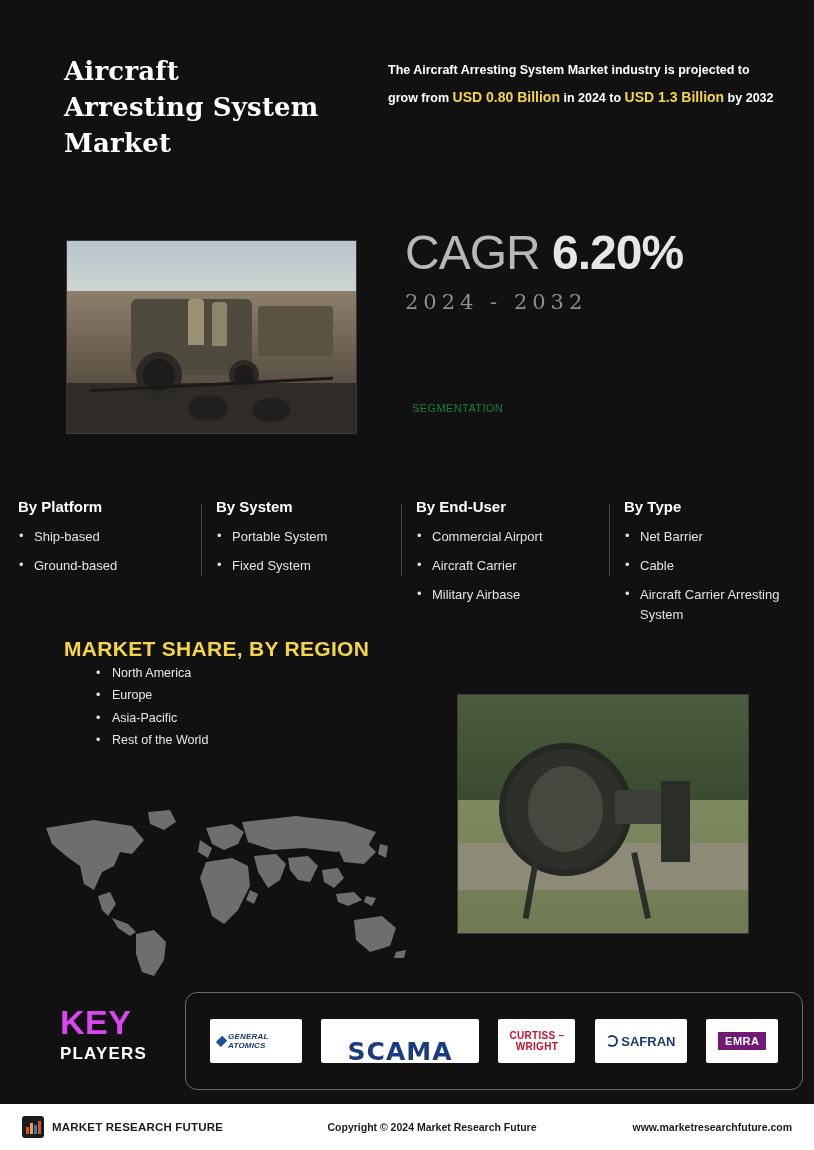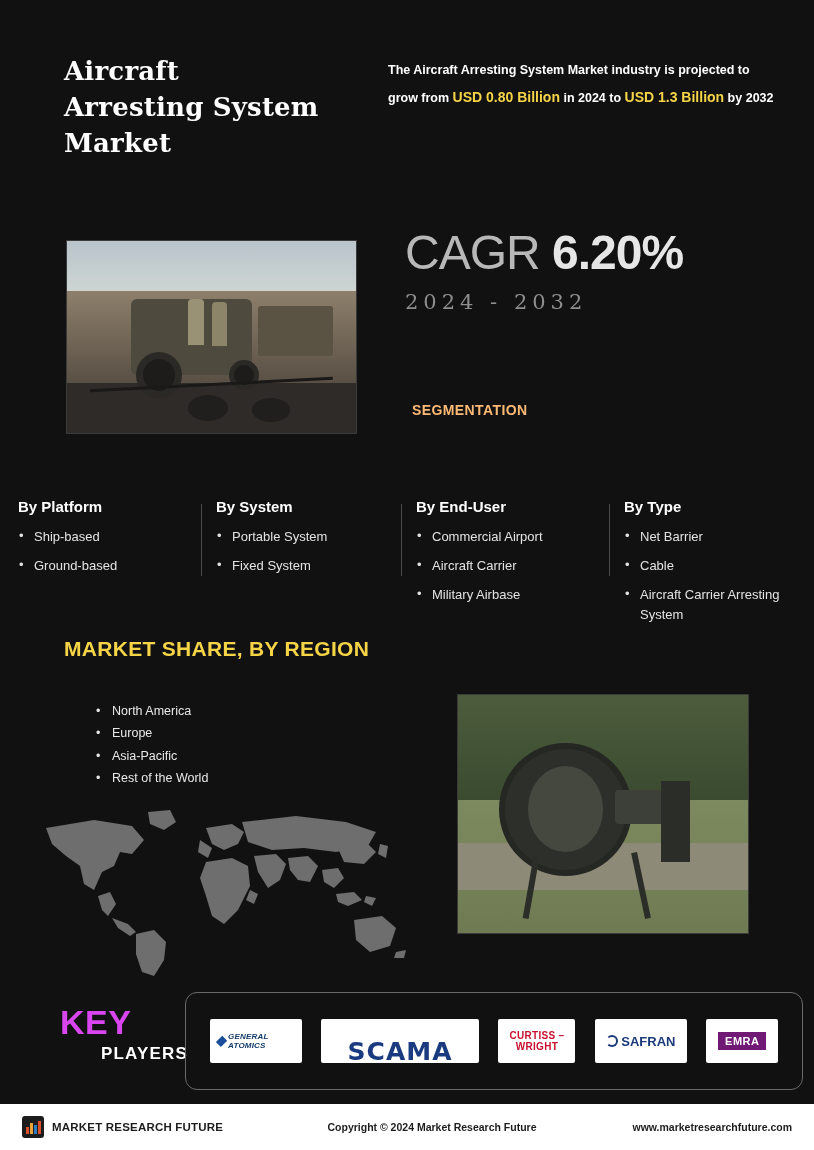--- a/index.html
+++ b/index.html
@@ -85,23 +85,23 @@
   .cagr-line .pct { color: #e6e6e6; font-weight: bold; }
   .cagr-years {
     color: #8e8e8e;
     font-family: "DejaVu Serif", serif;
     font-size: 21px;
     letter-spacing: 5px;
     margin-top: 10px;
   }
   .segmentation-label {
     position: absolute; left: 412px; top: 402px;
-    color: #fdba74;
-    font-size: 14px;
-    font-weight: bold;
+    color: #15803d;
+    font-size: 11px;
+    font-weight: normal;
     letter-spacing: 0.4px;
   }
 
   
   .segments {
     position: absolute; left: 16px; top: 498px;
     width: 790px;
     display: flex;
   }
   .seg-col { padding: 0 14px; position: relative; }
@@ -129,21 +129,21 @@
 
   
   .ms-title {
     position: absolute; left: 64px; top: 637px;
     color: #f5d547;
     font-size: 21px;
     font-weight: bold;
     letter-spacing: 0.3px;
   }
   .region-list {
-    position: absolute; left: 96px; top: 700px;
+    position: absolute; left: 96px; top: 662px;
     list-style: none;
   }
   .region-list li {
     color: #e8e8e8; font-size: 12.5px; line-height: 1.78;
     padding-left: 16px; position: relative;
   }
   .region-list li::before {
     content: "•"; position: absolute; left: 0; top: 0; color: #e8e8e8;
   }
 
@@ -186,21 +186,21 @@
   
   .key-players-label {
     position: absolute; left: 60px; top: 1005px;
   }
   .kp-key {
     color: #d946ef; font-size: 34px; font-weight: bold;
     letter-spacing: 0.5px; line-height: 1.05;
   }
   .kp-players {
     color: #ffffff; font-size: 17px; font-weight: bold;
-    letter-spacing: 1.2px; margin-top: 3px; margin-left: 41px;
+    letter-spacing: 1.2px; margin-top: 3px;
   }
   .logos-box {
     position: absolute; left: 185px; top: 992px;
     width: 618px; height: 98px;
     border: 1px solid #6a6a6a;
     border-radius: 12px;
     display: flex;
     align-items: center;
     justify-content: space-around;
     padding: 0 14px;

